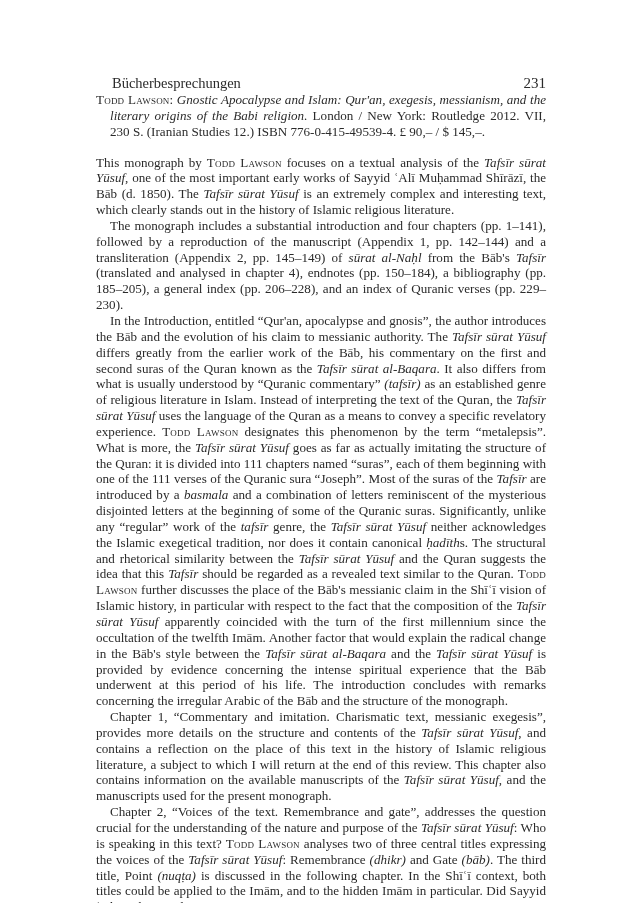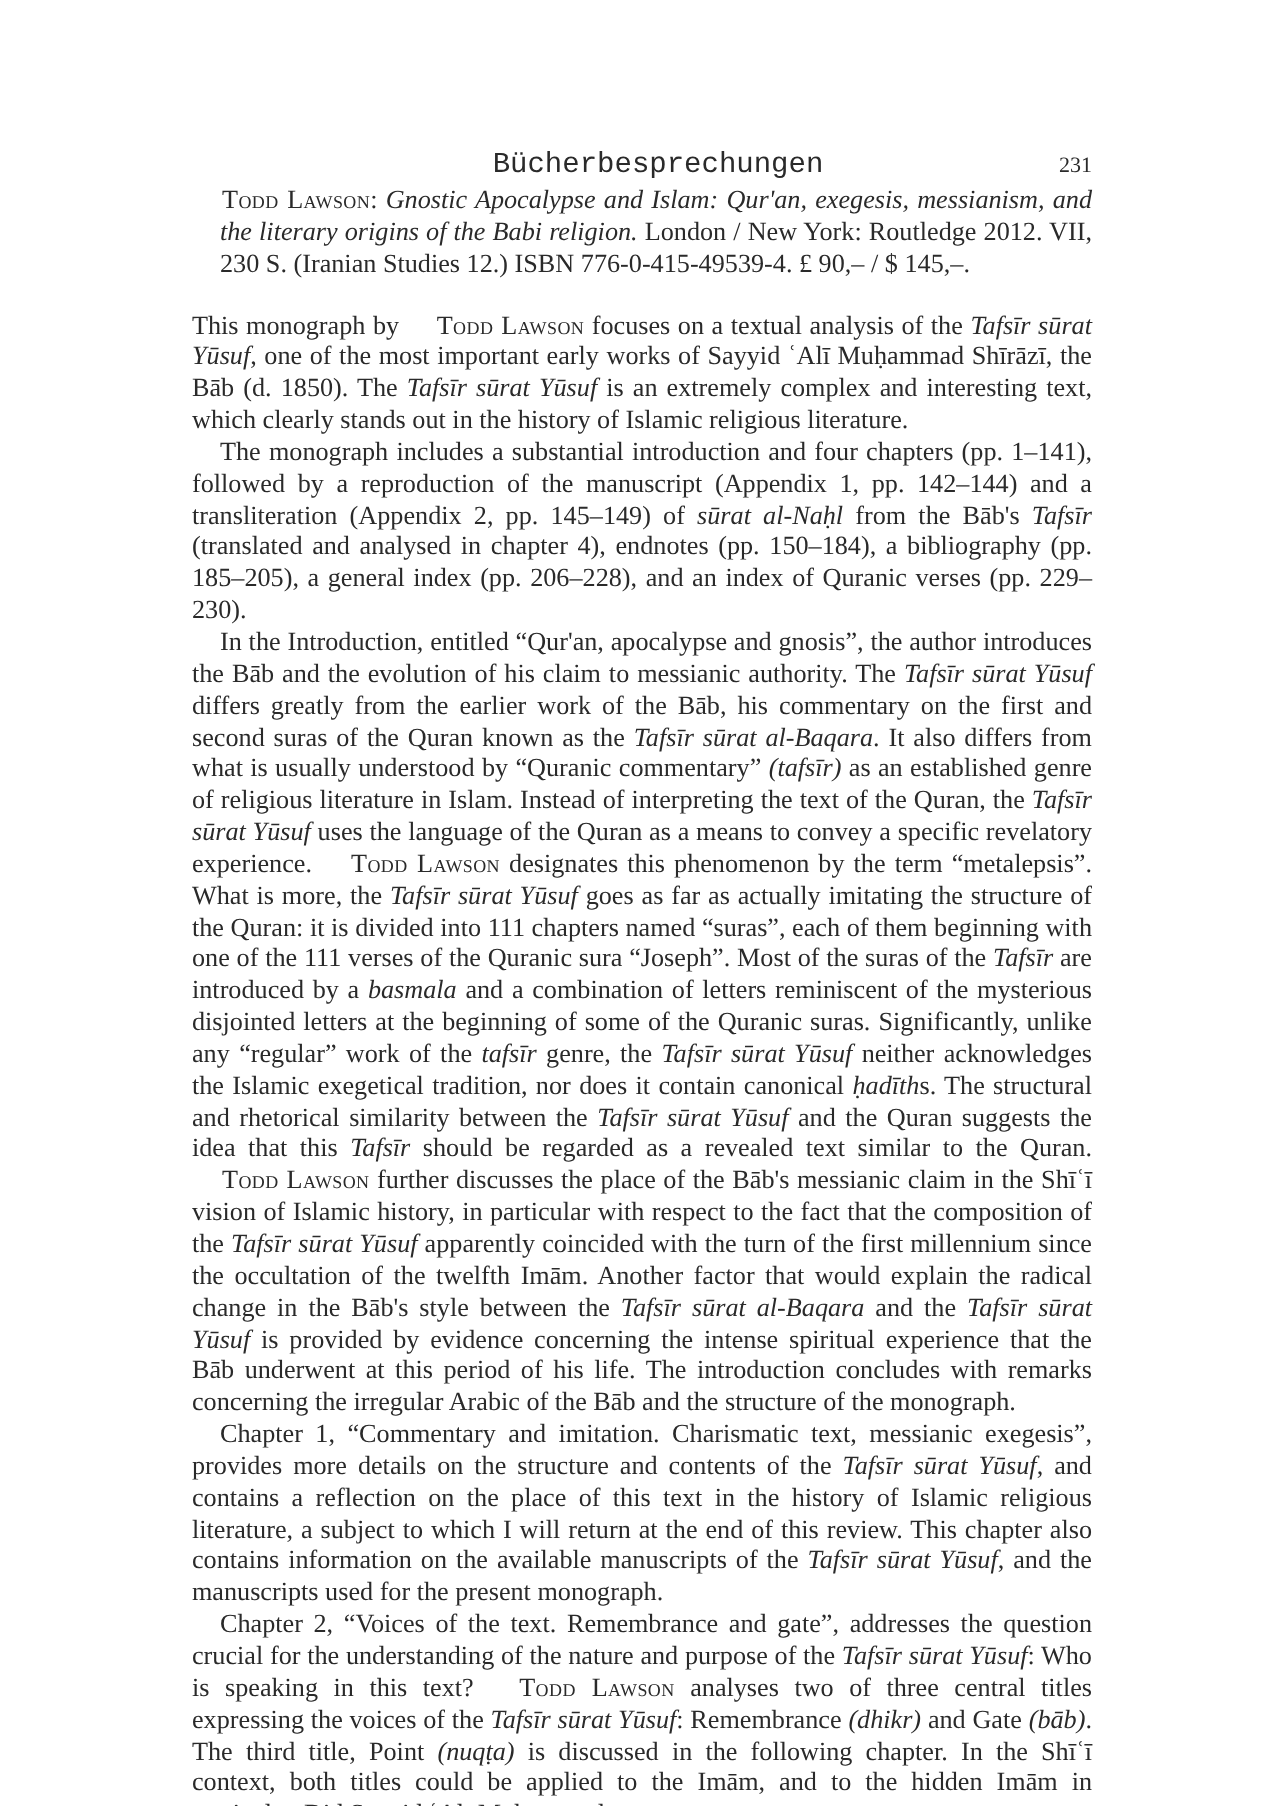--- a/index.html
+++ b/index.html
@@ -3,27 +3,27 @@
 <meta charset="utf-8">
 <style>
   html, body { margin: 0; padding: 0; background: #ffffff; }
   body { width: 640px; height: 903px; position: relative; overflow: hidden; }
   .page {
     position: absolute; left: 96px; top: 74px; width: 450px;
     font-family: "Liberation Serif", "DejaVu Serif", serif;
     color: #2a2a2a; font-size: 13.1px; line-height: 15.85px;
   }
   .running-head { position: relative; height: 18px; font-size: 14.5px; line-height: 18px; }
-  .running-head .title { position: absolute; left: 16px; right: 0; text-align: center; font-family: Liberation Mono, monospace; }
-  .running-head .folio { position: absolute; right: 0; top: 0; font-size: 11px; }
+  .running-head .title { position: absolute; left: 16px; right: 0; text-align: left; }
+  .running-head .folio { position: absolute; right: 0; top: 0; font-size: 15px; }
   .biblio {
     margin-top: 16px; padding-left: 14px; text-indent: -14px;
     text-align: justify;
   }
-  .sc { font-variant: small-caps; letter-spacing: 0.2px; margin-left: 15px; }
+  .sc { font-variant: small-caps; letter-spacing: 0.2px; }
   .para { text-align: justify; margin: 0; }
   .para.indent { text-indent: 14px; }
   .body { margin-top: 15px; }
   i { }
 </style>
 </head>
 <body>
 
 <div class="page">
   <div class="running-head">

